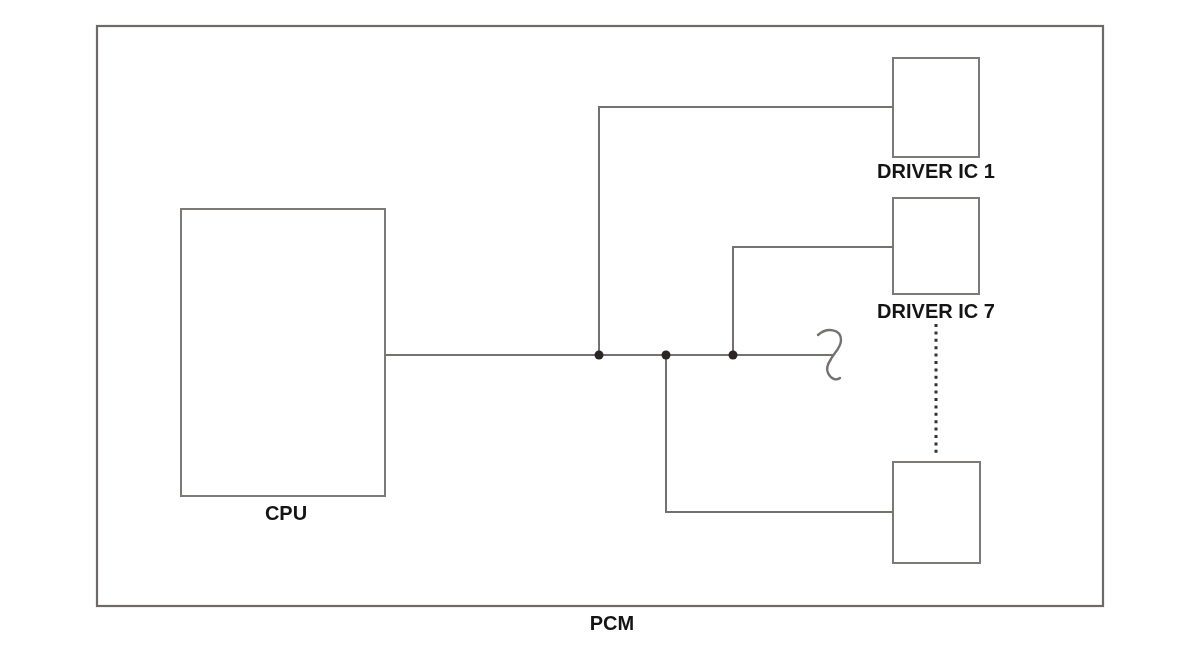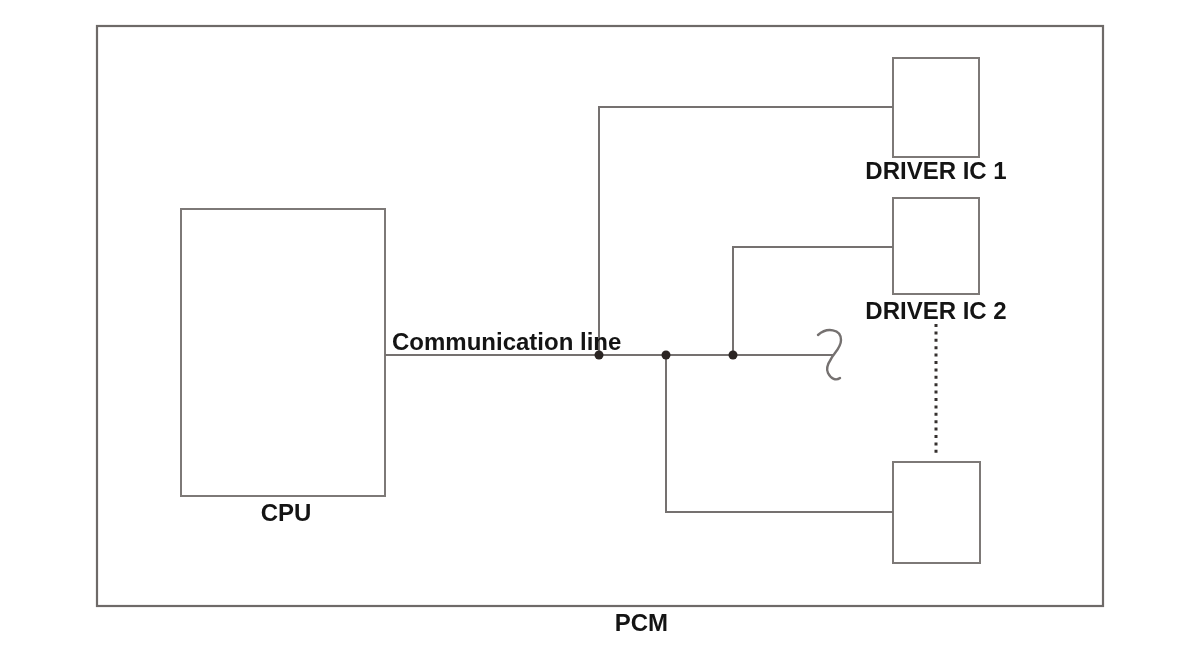--- a/index.html
+++ b/index.html
@@ -16,21 +16,21 @@
     overflow: hidden;
   }
   .stage svg {
     position: absolute;
     left: 0;
     top: 0;
   }
   .label {
     position: absolute;
     font-weight: bold;
-    font-size: 24px;
+    font-size: 20px;
     line-height: 20px;
     color: var(--text, #141414);
     white-space: nowrap;
   }
   .centered { text-align: center; }
   .box-stroke   { fill: none; stroke: var(--box-border, #7d7977); stroke-width: 2; }
   .outer-stroke { fill: none; stroke: var(--boundary-border, #6e6a68); stroke-width: 2.2; }
   .wire         { fill: none; stroke: var(--line, #757170); stroke-width: 2; }
   .dot          { fill: var(--junction-dot, #2b2523); stroke: none; }
   .break-mark   { fill: none; stroke: var(--line, #757170); stroke-width: 2.4; stroke-linecap: round; }
@@ -61,23 +61,22 @@
 
     <circle cx="599" cy="355" r="4.5" class="dot"></circle>
     <circle cx="666" cy="355" r="4.5" class="dot"></circle>
     <circle cx="733" cy="355" r="4.5" class="dot"></circle>
 
     <path d="M 818 335 C 827 327, 841 329, 841 340 C 841 348, 834 353, 831 359 C 827 365, 826 369, 828 373 C 831 379, 836 381, 840 378" class="break-mark"></path>
 
     <path d="M 936 324 V 457" class="dotted"></path>
   </svg>
 
-  <div class="label" style="left:392px; top:332px;">Communication line</div>
 
   <div class="label centered" style="left:184px; top:503px; width:204px;">CPU</div>
 
   <div class="label centered" style="left:850px; top:161px; width:172px;">DRIVER IC 1</div>
 
-  <div class="label centered" style="left:850px; top:301px; width:172px;">DRIVER IC 2</div>
+  <div class="label centered" style="left:850px; top:301px; width:172px;">DRIVER IC 7</div>
 
-  <div class="label centered" style="left:468px; top:613px; width:200px;text-align:right;">PCM</div>
+  <div class="label centered" style="left:512px; top:613px; width:200px;">PCM</div>
 
 </div>
 
 </body></html>

